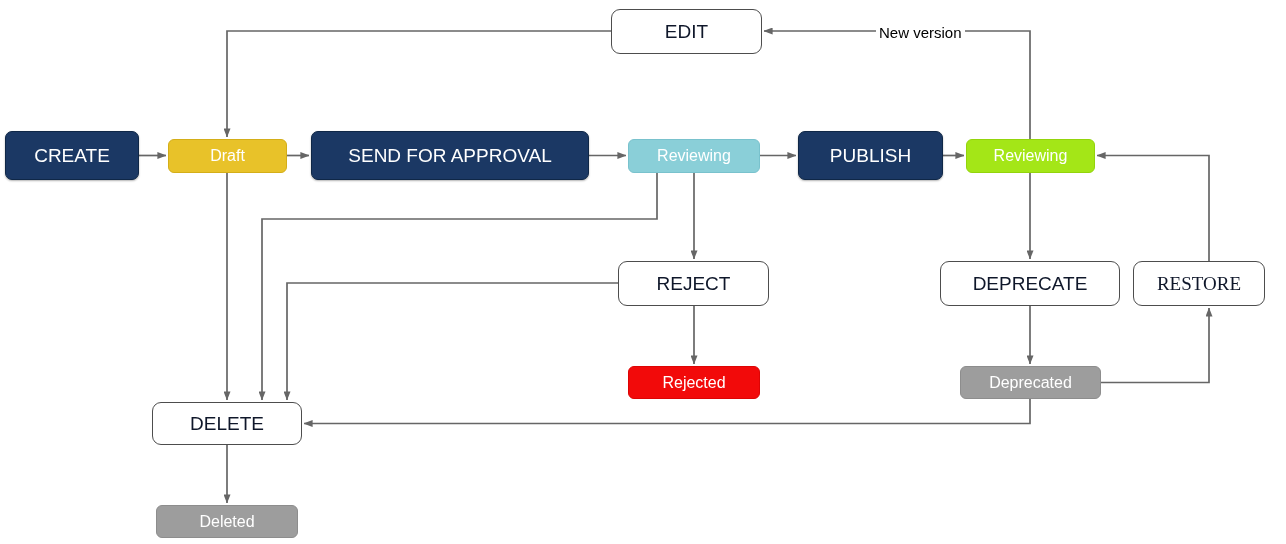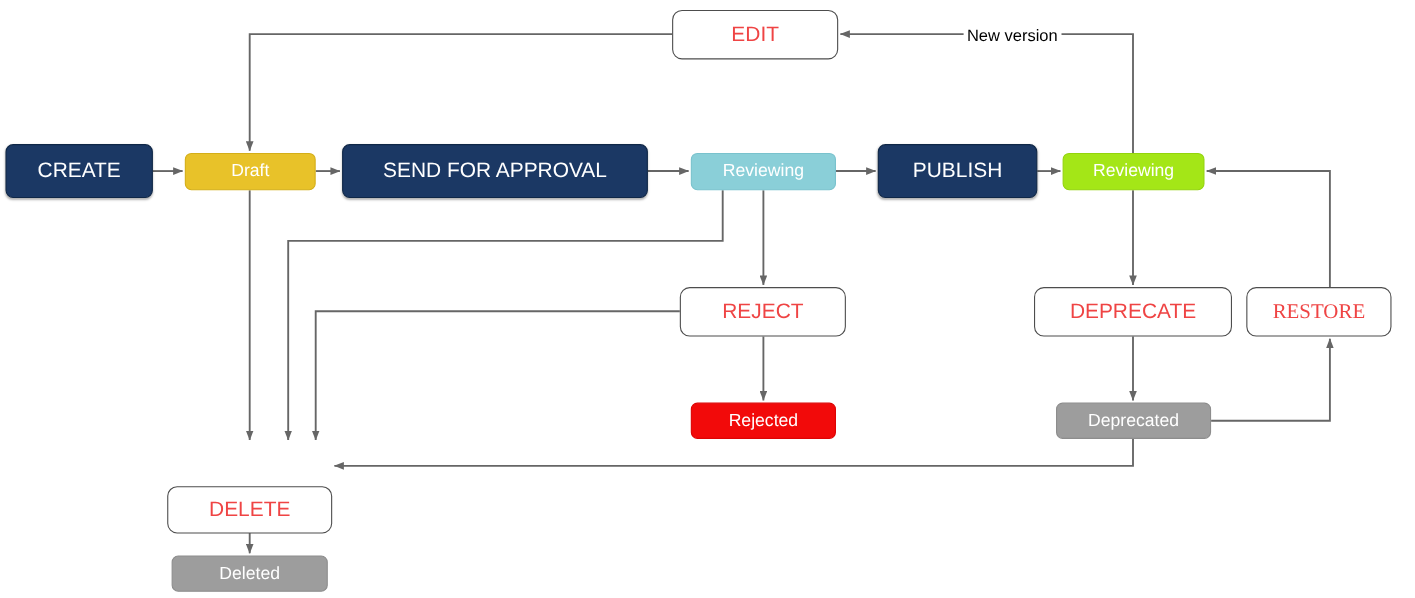--- a/index.html
+++ b/index.html
@@ -42,21 +42,21 @@
     border-radius: 7px;
     color: #ffffff;
     font-size: 19px;
     box-shadow: 0 1px 2px rgba(0,0,0,0.30);
   }
   
   .node.action-outline {
     background: #ffffff;
     border: 1.4px solid #4d4d4d;
     border-radius: 9px;
-    color: #ef4444;
+    color: #0f172a;
     font-size: 19px;
   }
   
   .node.state {
     border-radius: 6px;
     color: #ffffff;
     font-size: 16px;
     border-width: 1px;
     border-style: solid;
   }
@@ -187,21 +187,21 @@
   </div>
 
   <div class="node action-outline" style="left:1133px; top:261px; width:132px; height:45px;font-family:Liberation Serif, serif;">
     <span>RESTORE</span>
   </div>
 
   <div class="node state state-deprecated" style="left:960px; top:366px; width:141px; height:33px;">
     <span>Deprecated</span>
   </div>
 
-  <div class="node action-outline" style="left:152px; top:402px; width:150px; height:43px;margin-top:40px;">
+  <div class="node action-outline" style="left:152px; top:402px; width:150px; height:43px;">
     <span>DELETE</span>
   </div>
 
   <div class="node state state-deleted" style="left:156px; top:505px; width:142px; height:33px;">
     <span>Deleted</span>
   </div>
 
   <div class="edge-label" style="left:876px; top:24px;">
     <span>New version</span>
   </div>

